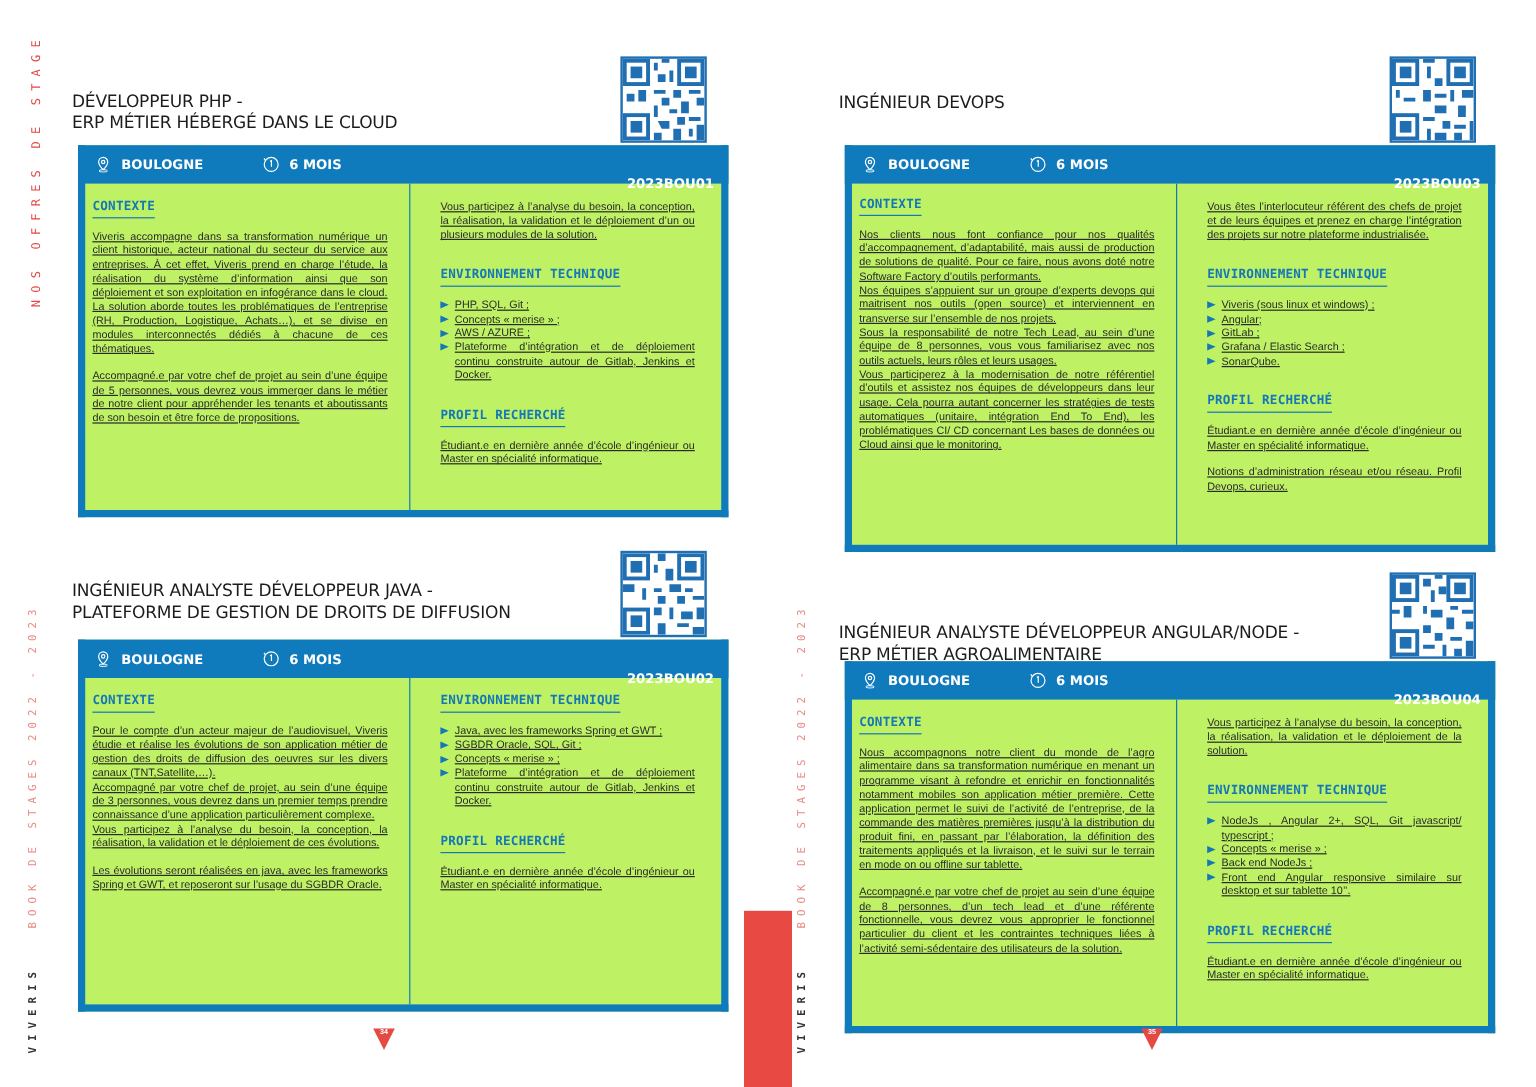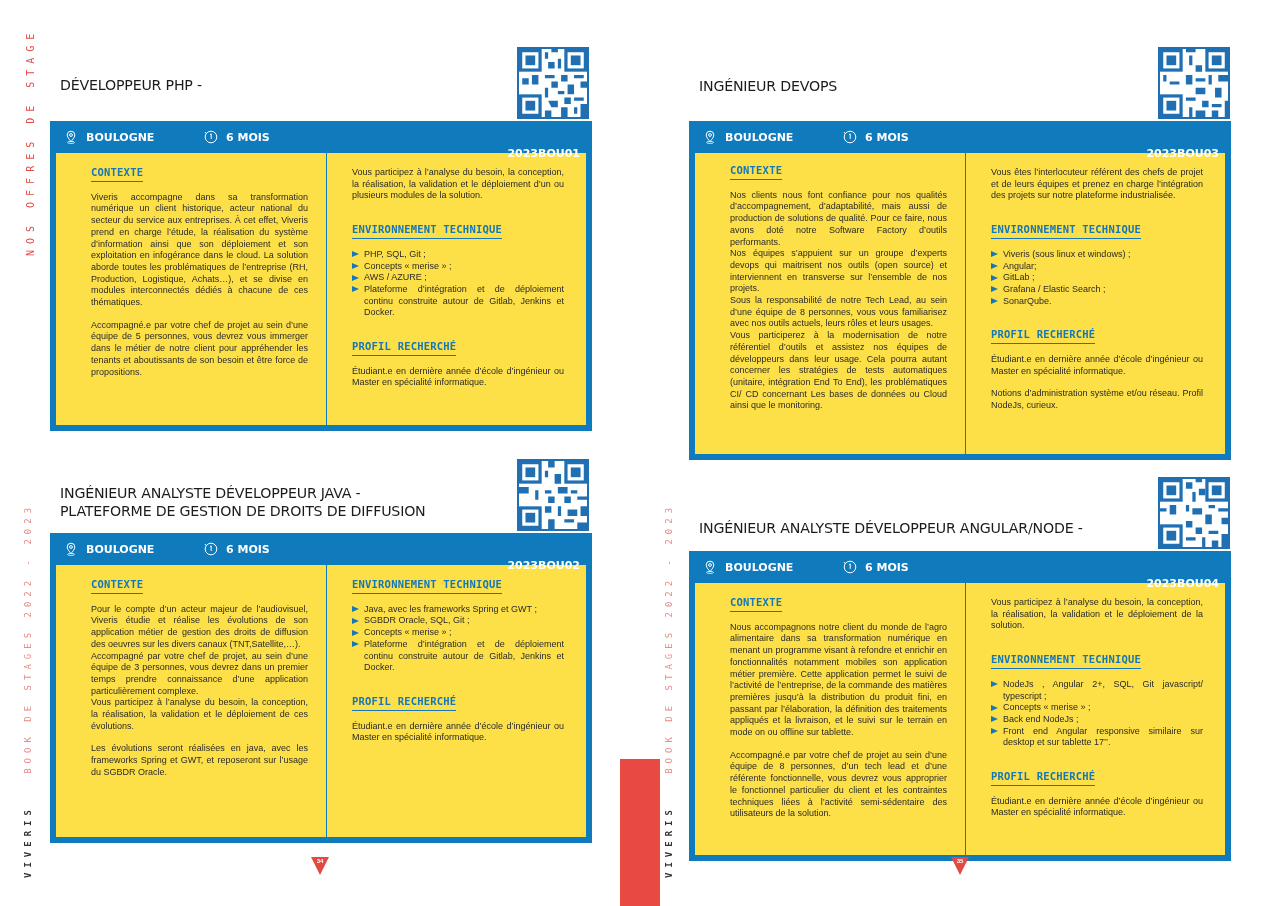--- a/index.html
+++ b/index.html
@@ -31,38 +31,38 @@
     color: #1c1c1c; font-weight: normal; letter-spacing: -0.2px;
   }
   .qr {
     position: absolute; width: 72px; height: 72px;
     background-color: #fff;
     border: 2px solid #1f6fb2;
   }
   .qr svg { width: 100%; height: 100%; display: block; }
 
   .card {
-    position: absolute; left: 1px; width: 542px;
+    position: absolute; left: 16px; width: 542px;
     border: 6px solid #0f7bbd; border-top: none;
-    background: #fde047;
+    background: #bef264;
   }
   .card-header {
     height: 32px; background: #0f7bbd; color: #fff;
     display: flex; align-items: center;
     font-family: "DejaVu Sans", sans-serif; font-size: 11px; font-weight: bold;
     padding: 0 12px 0 14px;
     margin: 0 -6px;
   }
   .meta { display: flex; align-items: center; }
   .meta-loc { width: 140px; }
   .meta-icon { width: 14px; height: 14px; margin-right: 8px; display: inline-block; }
   .meta-ref { margin-left: auto; margin-top: 33px; }
 
   .card-body { display: flex; }
-  .col { padding: 14px 18px 14px 35px; font-size: 9px; line-height: 11.7px; color: #2a2a2a; text-align: justify; }
+  .col { padding: 14px 18px 14px 6px; font-size: 9px; line-height: 11.7px; color: #2a2a2a; text-align: justify; text-decoration: underline; }
   .col-left { width: 271px; border-right: 1px solid #0f7bbd; }
   .col-right { flex: 1; padding-left: 25px; padding-right: 22px; }
 
   .section-title {
     display: inline-block;
     font-family: "DejaVu Sans Mono", monospace; font-weight: bold;
     font-size: 10.5px; color: #1577b8;
     border-bottom: 1.5px solid #1577b8; padding-bottom: 2px;
     margin-bottom: 10px;
     letter-spacing: 0.2px;
@@ -97,20 +97,21 @@
   <div class="vert-label vert-top" style="left:25px; top:46px; height:210px; text-align:left;">NOS OFFRES DE STAGE</div>
 
   <div class="vert-label vert-footer" style="left:23px; top:648px; height:230px;">
     <span class="brand">VIVERIS</span>&nbsp;&nbsp;
     <span class="book">BOOK DE STAGES 2022 - 2023</span>
   </div>
 
   <div class="offer" style="left:49px; top:46px;">
     <div class="offer-title" style="top:30px; width:460px;">
       <div>DÉVELOPPEUR PHP -</div>
+      <div>ERP MÉTIER HÉBERGÉ DANS LE CLOUD</div>
     </div>
     <div class="qr" style="left:468px; top:1px;">
       <svg viewBox="0 0 21 21">
           <rect x="0" y="0" width="7" height="7" fill="#1f6fb2"></rect>
           <rect x="1" y="1" width="5" height="5" fill="#fff"></rect>
           <rect x="2" y="2" width="3" height="3" fill="#1f6fb2"></rect>
           <rect x="14" y="0" width="7" height="7" fill="#1f6fb2"></rect>
           <rect x="15" y="1" width="5" height="5" fill="#fff"></rect>
           <rect x="16" y="2" width="3" height="3" fill="#1f6fb2"></rect>
           <rect x="0" y="14" width="7" height="7" fill="#1f6fb2"></rect>
@@ -296,29 +297,30 @@
             <li>Viveris (sous linux et windows) ;</li>
             <li>Angular;</li>
             <li>GitLab ;</li>
             <li>Grafana / Elastic Search ;</li>
             <li>SonarQube.</li>
           </ul>
           <div class="gap-lg"></div>
           <div class="section-title">PROFIL RECHERCHÉ</div>
           <div class="para">Étudiant.e en dernière année d’école d’ingénieur ou Master en spécialité informatique.</div>
           <div class="gap"></div>
-          <div class="para">Notions d’administration système et/ou réseau. Profil NodeJs, curieux.</div>
+          <div class="para">Notions d’administration réseau et/ou réseau. Profil Devops, curieux.</div>
         </div>
       </div>
     </div>
   </div>
 
   <div class="offer" style="left:48px; top:476px;">
     <div class="offer-title" style="top:31px; width:470px;margin-top:12px;">
       <div>INGÉNIEUR ANALYSTE DÉVELOPPEUR ANGULAR/NODE -</div>
+      <div>ERP MÉTIER AGROALIMENTAIRE</div>
     </div>
     <div class="qr" style="left:470px; top:1px;">
       <svg viewBox="0 0 21 21">
           <rect x="0" y="0" width="7" height="7" fill="#1f6fb2"></rect>
           <rect x="1" y="1" width="5" height="5" fill="#fff"></rect>
           <rect x="2" y="2" width="3" height="3" fill="#1f6fb2"></rect>
           <rect x="14" y="0" width="7" height="7" fill="#1f6fb2"></rect>
           <rect x="15" y="1" width="5" height="5" fill="#fff"></rect>
           <rect x="16" y="2" width="3" height="3" fill="#1f6fb2"></rect>
           <rect x="0" y="14" width="7" height="7" fill="#1f6fb2"></rect>
@@ -355,21 +357,21 @@
           <div class="para">Accompagné.e par votre chef de projet au sein d’une équipe de 8 personnes,  d’un tech lead et d’une référente fonctionnelle, vous devrez vous approprier le fonctionnel particulier du client et les contraintes techniques liées à l’activité semi-sédentaire des utilisateurs de la solution.</div>
         </div>
         <div class="col col-right">
           <div class="para">Vous participez à l’analyse du besoin, la conception, la réalisation, la validation et le déploiement de la solution.</div>
           <div class="gap-lg"></div>
           <div class="section-title">ENVIRONNEMENT TECHNIQUE</div>
           <ul class="tech">
             <li>NodeJs , Angular 2+,  SQL, Git javascript/ typescript ;</li>
             <li>Concepts « merise » ;</li>
             <li>Back end NodeJs ;</li>
-            <li>Front end Angular responsive similaire sur desktop et sur tablette 17’’.</li>
+            <li>Front end Angular responsive similaire sur desktop et sur tablette 10’’.</li>
           </ul>
           <div class="gap-lg"></div>
           <div class="section-title">PROFIL RECHERCHÉ</div>
           <div class="para">Étudiant.e en dernière année d’école d’ingénieur ou Master en spécialité informatique.</div>
         </div>
       </div>
     </div>
   </div>
 
   <div class="page-num" style="left:311px; top:857px;">

